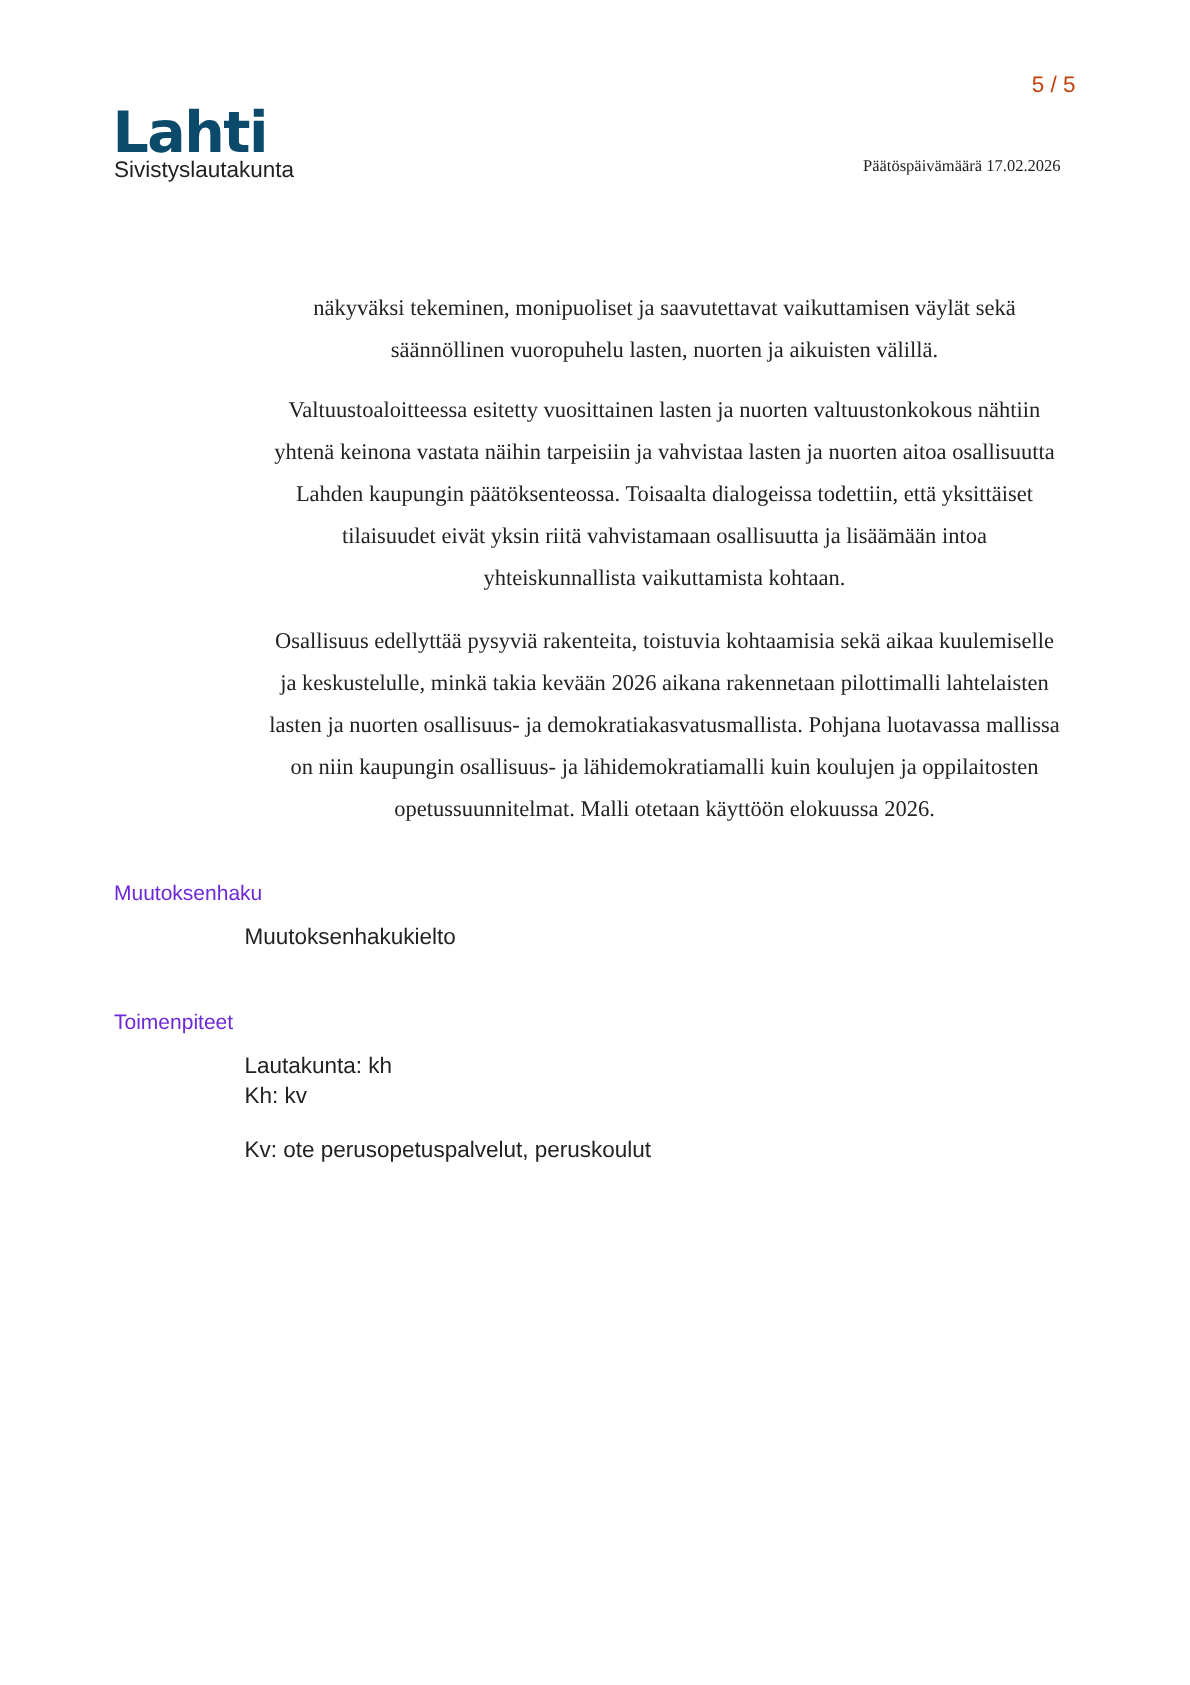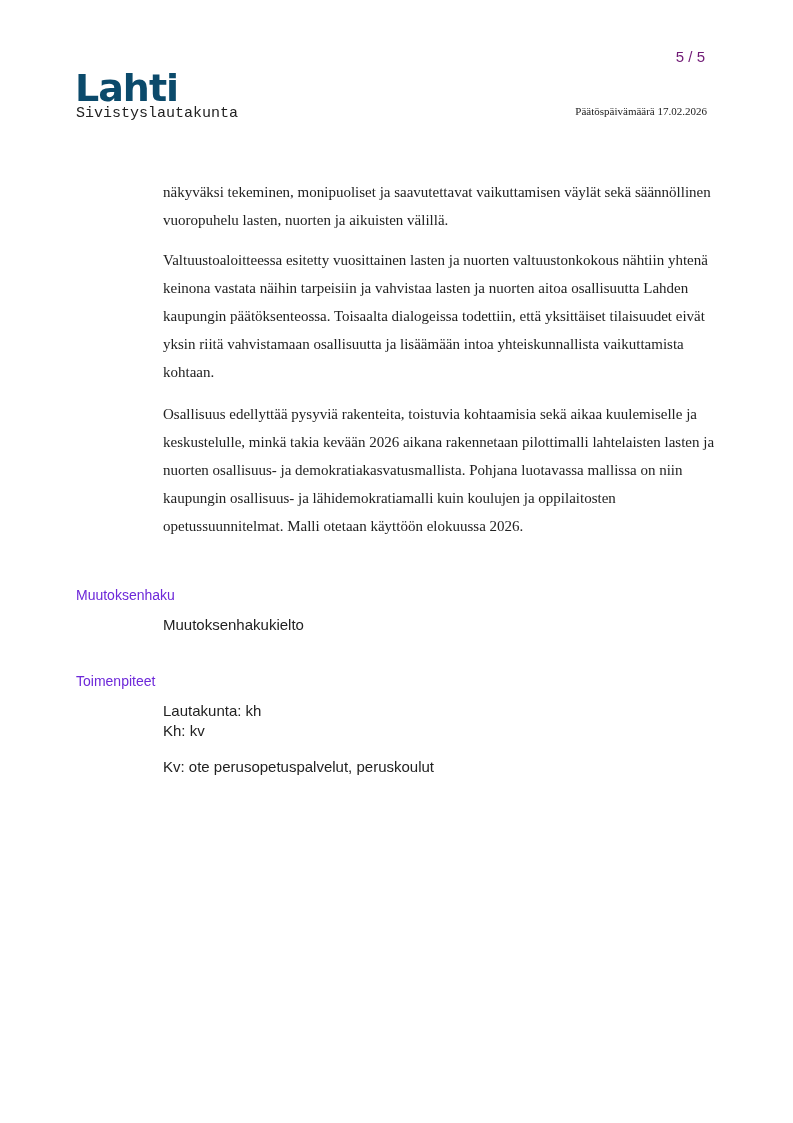--- a/index.html
+++ b/index.html
@@ -21,31 +21,31 @@
       font-family: "DejaVu Sans", sans-serif;
       font-weight: bold;
       font-size: 38px;
       letter-spacing: -1px;
       line-height: 40px;
       color: #0b4a6b;
       margin-top: 24px;
     }
     .page-number {
       position: absolute;
-      right: 88px;
+      right: 76px;
       top: 48px;
       font-family: "Liberation Sans", sans-serif;
       font-size: 15px;
-      color: #701a75;
+      color: #c2410c;
     }
     .org-name {
       position: absolute;
       left: 76px;
       top: 105px;
-      font-family: Liberation Mono, monospace;
+      font-family: Liberation Sans, sans-serif;
       font-size: 15px;
       color: #222;
     }
     .decision-date {
       position: absolute;
       right: 86px;
       top: 105px;
       font-family: "Liberation Serif", serif;
       font-size: 11px;
       color: #222;
@@ -53,21 +53,22 @@
     .body-text {
       position: absolute;
       left: 163px;
       width: 560px;
       font-family: "Liberation Serif", serif;
       font-size: 15px;
       line-height: 28px;
       color: #222;
     }
     .body-text p {
-      margin: 0;
+      margin: 14px;
+      text-align: center;
     }
     .p1 { top: 178px; }
     .p2 { top: 246px; }
     .p3 { top: 400px; }
     .section-heading {
       position: absolute;
       left: 76px;
       font-family: "Liberation Sans", sans-serif;
       font-size: 14px;
       color: #6d28d9;

